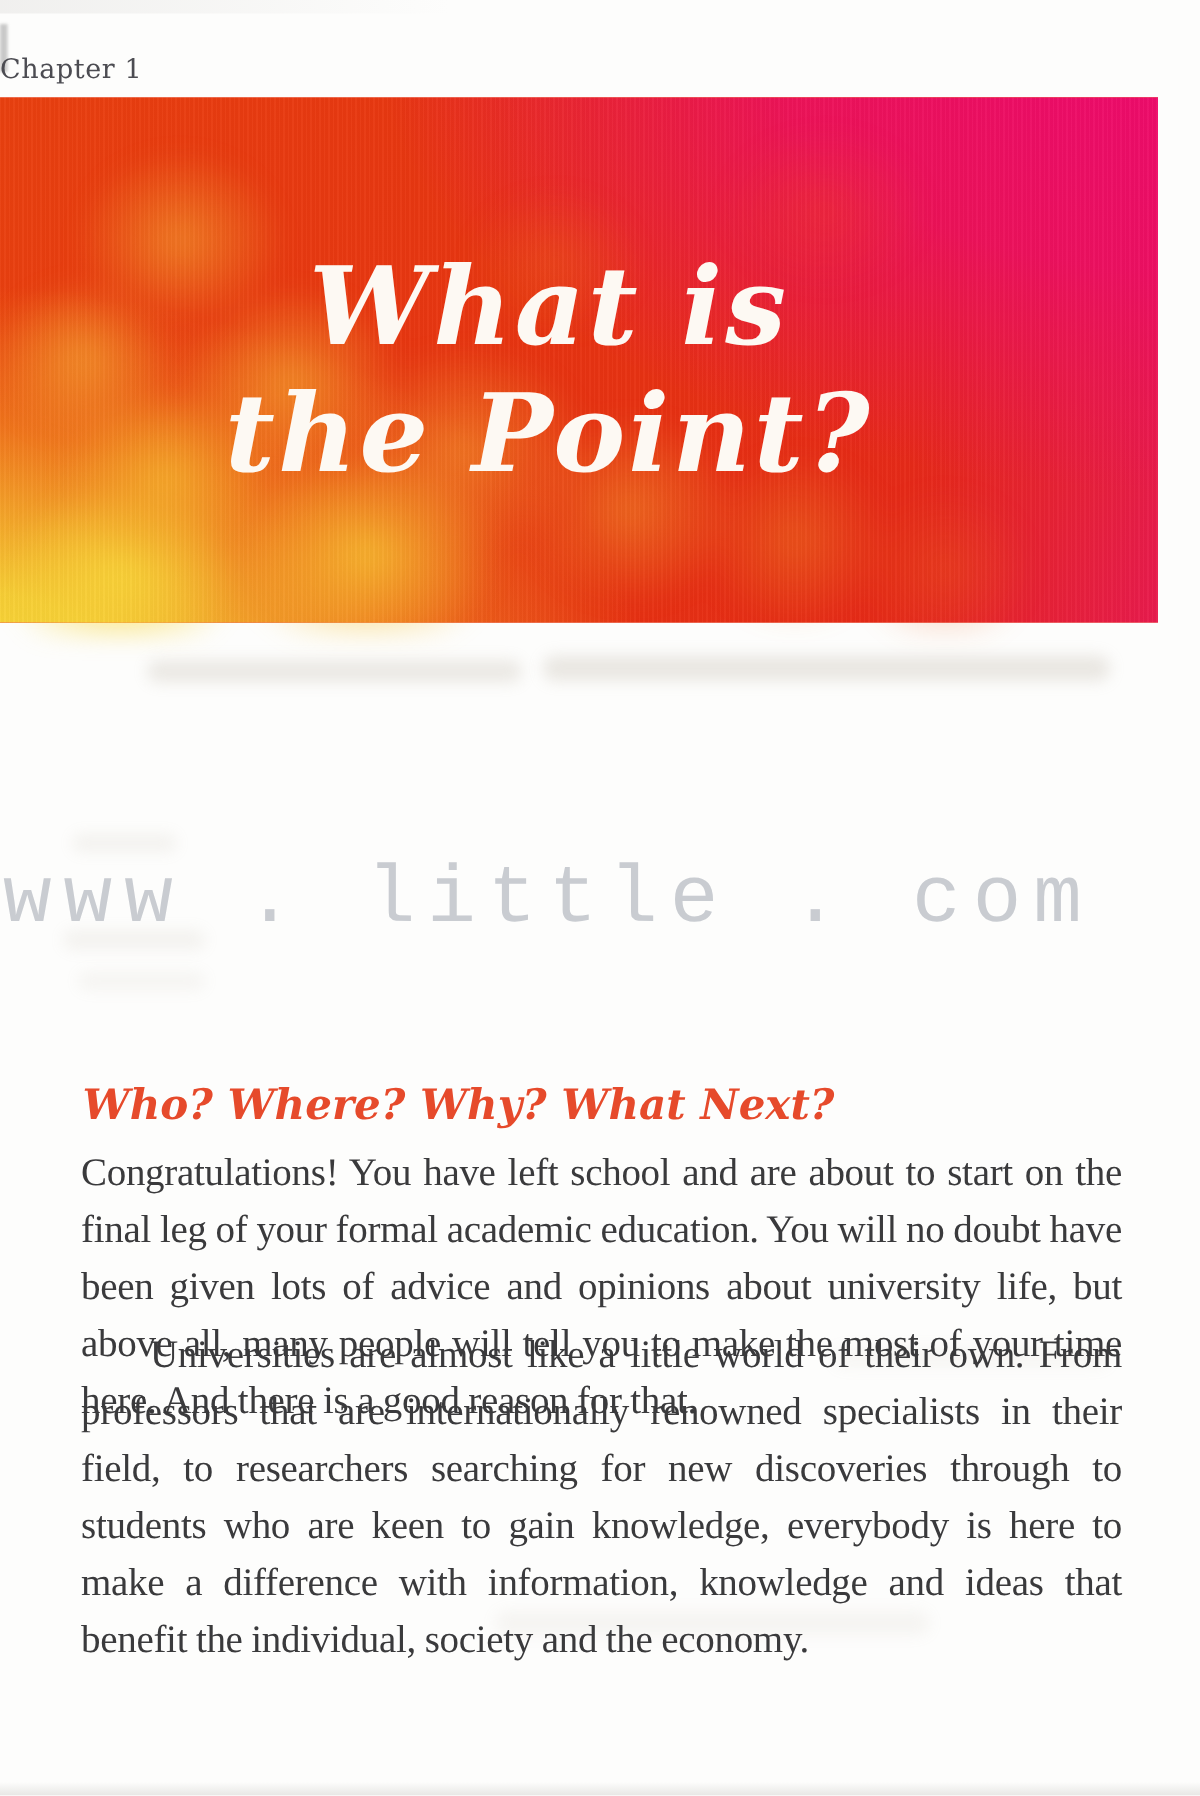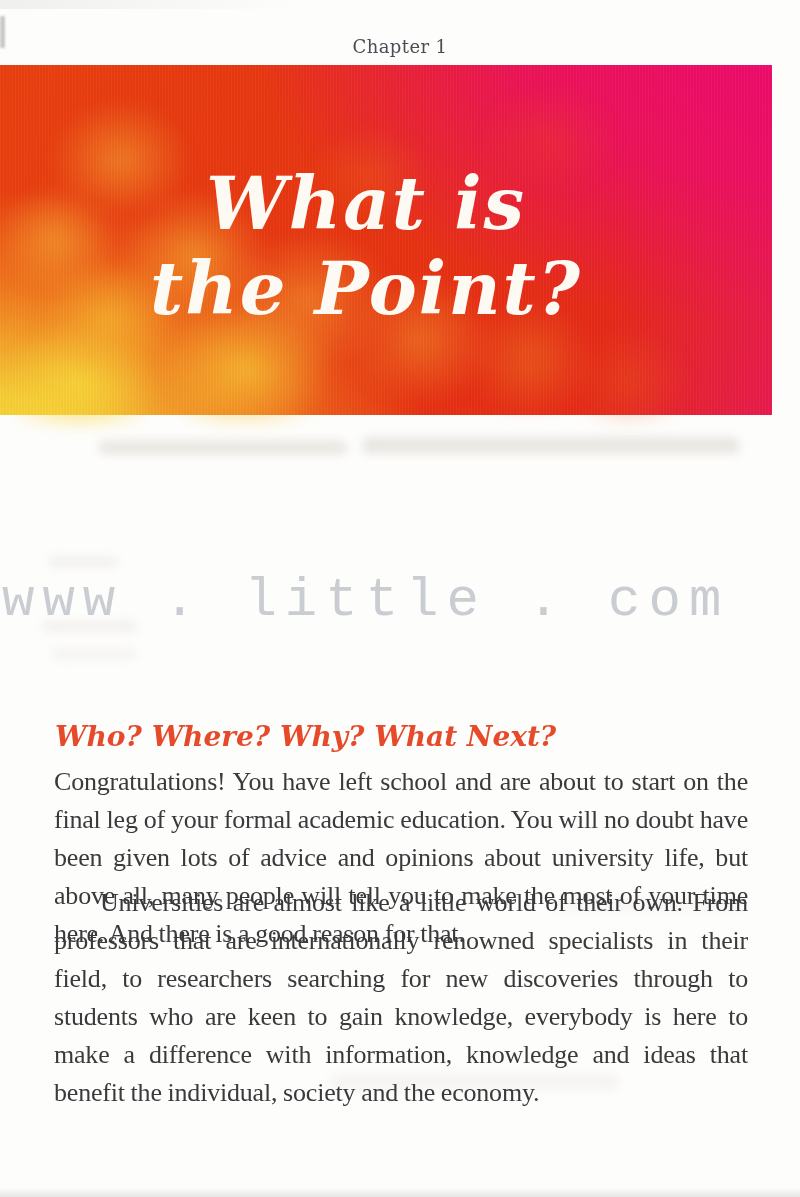--- a/index.html
+++ b/index.html
@@ -5,21 +5,20 @@
   html,body { margin:0; padding:0; }
   body {
     width:800px; height:1197px; position:relative;
     background:#fdfdfc; overflow:hidden;
     font-family:"Liberation Sans", sans-serif;
   }
 
   
   .chapter {
     position:absolute; top:36px; left:0; width:100%;
-    text-align:center;
     font-family:"DejaVu Serif", serif;
     font-size:18px; letter-spacing:.4px;
     color:#4c4c52;
   }
 
   
   .banner {
     position:absolute; top:65px; left:0; width:772px; height:350px;
     background:
       radial-gradient(120% 150% at 102% -12%, #ee0a6e 0%, rgba(238,10,110,.75) 30%, rgba(238,10,110,0) 58%),

